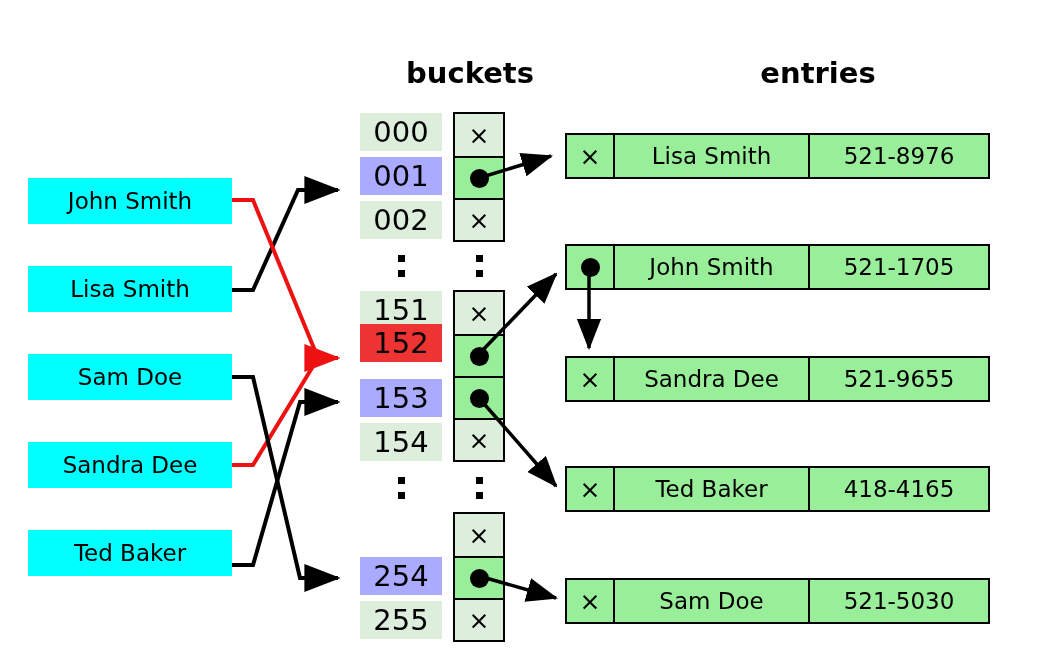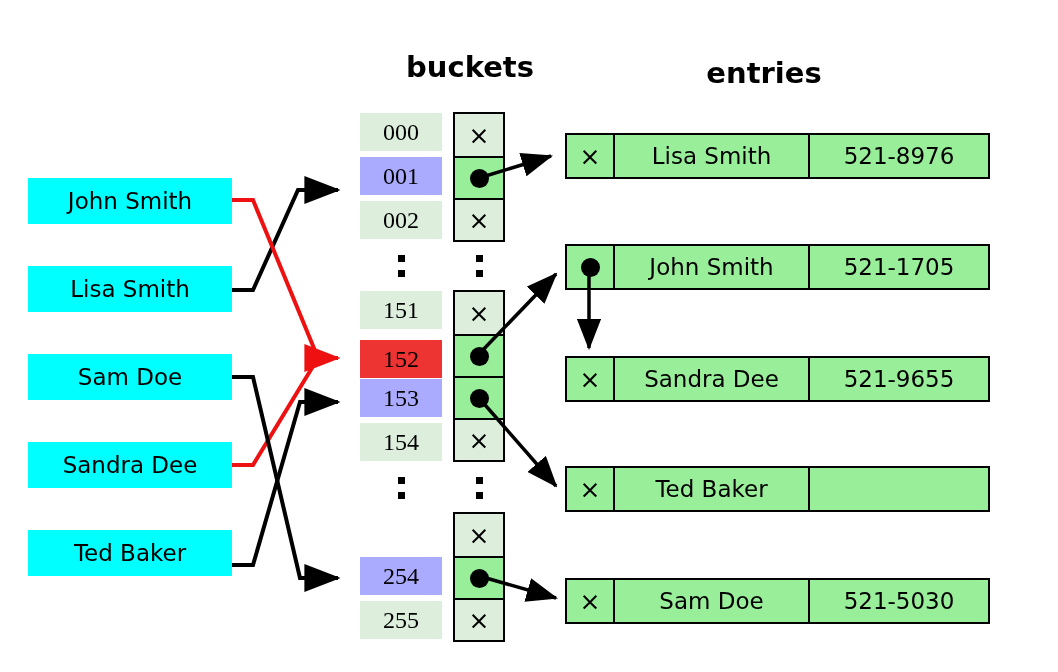--- a/index.html
+++ b/index.html
@@ -11,21 +11,21 @@
        text-align:center;white-space:nowrap;}
 
   
   .keybox{position:absolute;left:28px;width:204px;height:46px;
           background:#00ffff;display:flex;align-items:center;
           justify-content:center;font-size:23px;color:#000;white-space:nowrap;}
 
   
   .bidx{position:absolute;left:360px;width:82px;height:38px;
         background:#ddeedd;display:flex;align-items:center;
-        justify-content:center;font-size:24px;color:#000;font-family:Liberation Serif, serif;}
+        justify-content:center;font-size:29px;color:#000;}
   .bidx.sel{background:#aaaaff;}
   .bidx.hit{background:#ee3333;}
 
   .bgroup{position:absolute;left:453px;width:52px;
           border:2.5px solid #000;box-sizing:border-box;background:#ddeedd;}
   .bslot{height:42px;box-sizing:border-box;position:relative;
          display:flex;align-items:center;justify-content:center;
          font-size:23px;color:#000;}
   .bslot + .bslot{border-top:2.5px solid #000;}
   .bslot.full{background:#99ee99;}
@@ -48,22 +48,22 @@
   .xg{font-size:25px;line-height:1;}
 
   svg.links{position:absolute;left:0;top:0;width:1058px;height:672px;
             pointer-events:none;}
 </style>
 </head>
 <body>
 
 <div id="stage">
 
-  <div class="hdr" style="left:370px;top:50px;width:200px;">buckets</div>
-  <div class="hdr" style="left:644px;top:56px;width:240px;">entries</div>
+  <div class="hdr" style="left:370px;top:56px;width:200px;">buckets</div>
+  <div class="hdr" style="left:698px;top:56px;width:240px;">entries</div>
 
   <div class="keybox" style="top:178px">
       <span>John Smith</span>
     </div>
   <div class="keybox" style="top:266px">
       <span>Lisa Smith</span>
     </div>
   <div class="keybox" style="top:354px">
       <span>Sam Doe</span>
     </div>
@@ -80,21 +80,21 @@
   <div class="bidx sel" style="top:157px">
       <span>001</span>
     </div>
   <div class="bidx" style="top:201px">
       <span>002</span>
     </div>
 
   <div class="bidx" style="top:291px">
       <span>151</span>
     </div>
-  <div class="bidx hit" style="top:340px">
+  <div class="bidx hit" style="top:324px">
       <span>152</span>
     </div>
   <div class="bidx sel" style="top:379px">
       <span>153</span>
     </div>
   <div class="bidx" style="top:423px">
       <span>154</span>
     </div>
 
   <div class="bidx sel" style="top:557px">
@@ -182,20 +182,21 @@
       </div>
     <div class="ecell ename">Sandra Dee</div>
     <div class="ecell ephone">521-9655</div>
   </div>
 
   <div class="entry" style="top:466px">
     <div class="ecell eptr">
         <span class="xg">×</span>
       </div>
     <div class="ecell ename">Ted Baker</div>
+    <div class="ecell ephone">418-4165</div>
   </div>
 
   <div class="entry" style="top:578px">
     <div class="ecell eptr">
         <span class="xg">×</span>
       </div>
     <div class="ecell ename">Sam Doe</div>
     <div class="ecell ephone">521-5030</div>
   </div>
 

